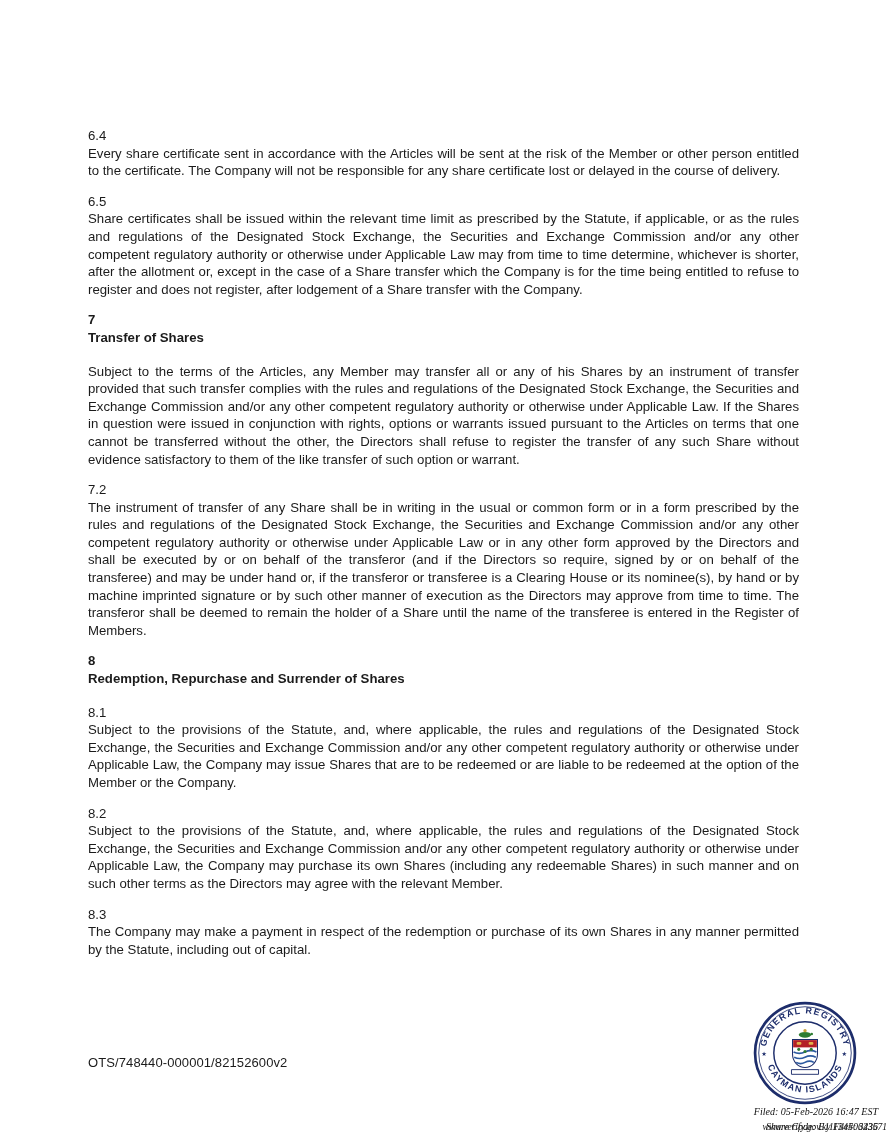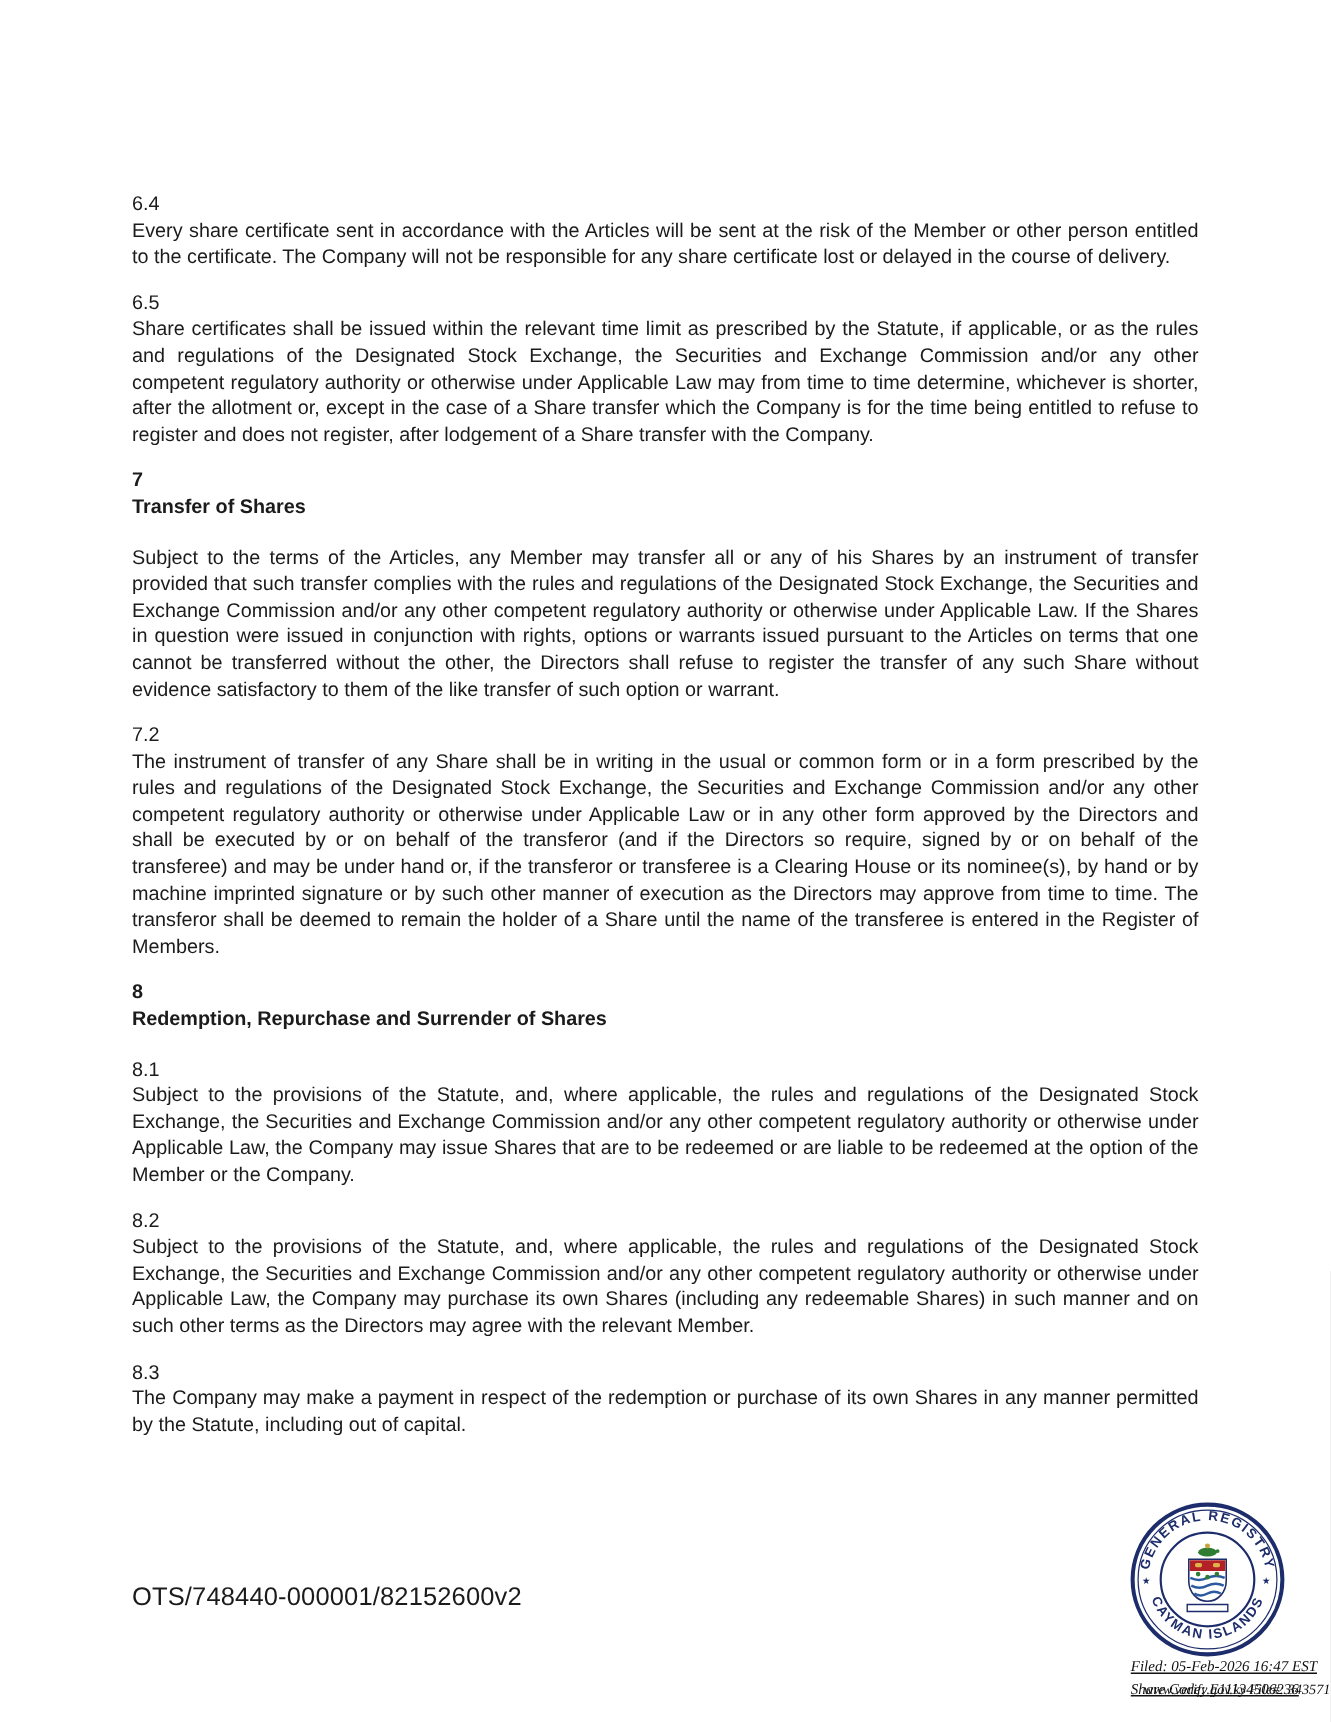--- a/index.html
+++ b/index.html
@@ -19,34 +19,33 @@
     line-height:17.6px;
   }
   .clause { display:flex; margin-bottom:13px;flex-direction:column; }
   .clause .num { width:52px; flex-shrink:0; }
   .clause .body { margin:0; flex:1; text-align:justify; }
   .heading { margin-top:3px; margin-bottom:16px; }
   .heading .num, .heading .body { font-weight:bold; text-align:left; }
 
   .footer-ref {
     position:absolute; left:88px; top:1055px;
-    font-size:17px; letter-spacing:0.1px;
+    font-size:13px; letter-spacing:0.1px;
   }
   .seal-wrap {
     position:absolute; left:753px; top:1001px;
     width:104px; height:104px;
   }
   .filed-block {
     position:absolute; right:9px; top:1104px;
-    text-align:left;
+    text-align:right;
     font-family:"Liberation Serif", serif;
     font-style:italic;
     font-size:10px; line-height:15px;
     color:#111;
-    text-decoration:underline;
   }
   .verify-line {
     position:absolute; left:0; right:0; top:1122px;
     text-align:right;
     font-family:"Liberation Serif", serif;
     font-style:italic;
     font-size:9.5px;
     color:#111;
   }
 </style>

